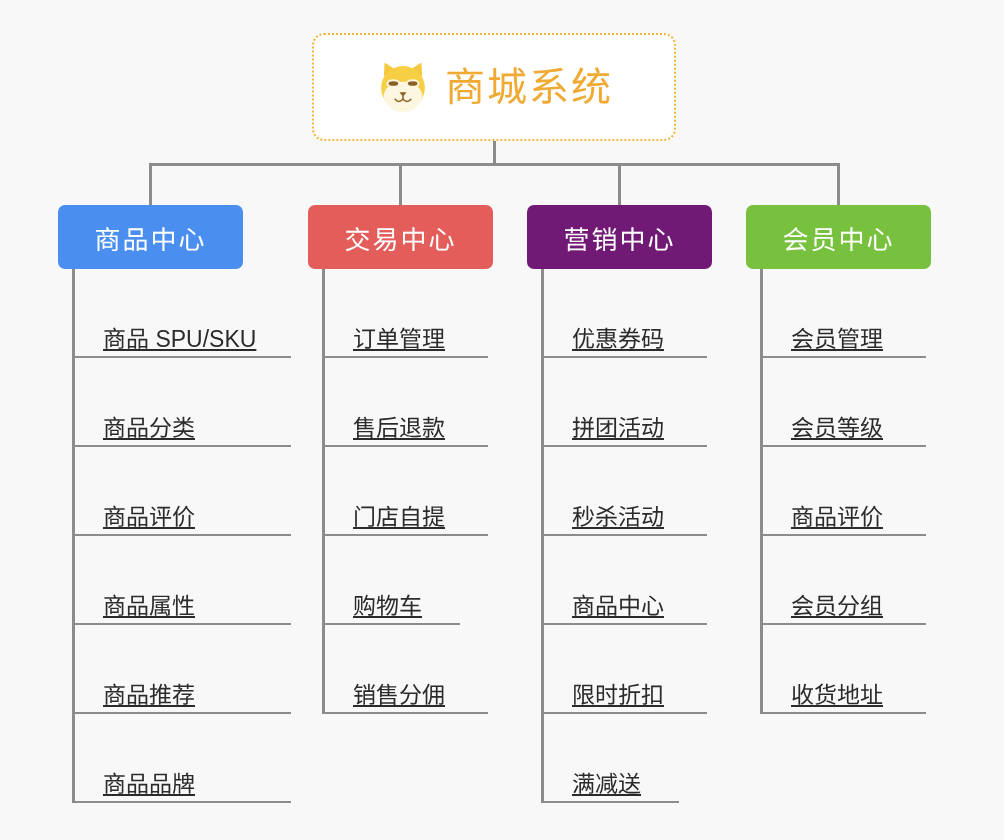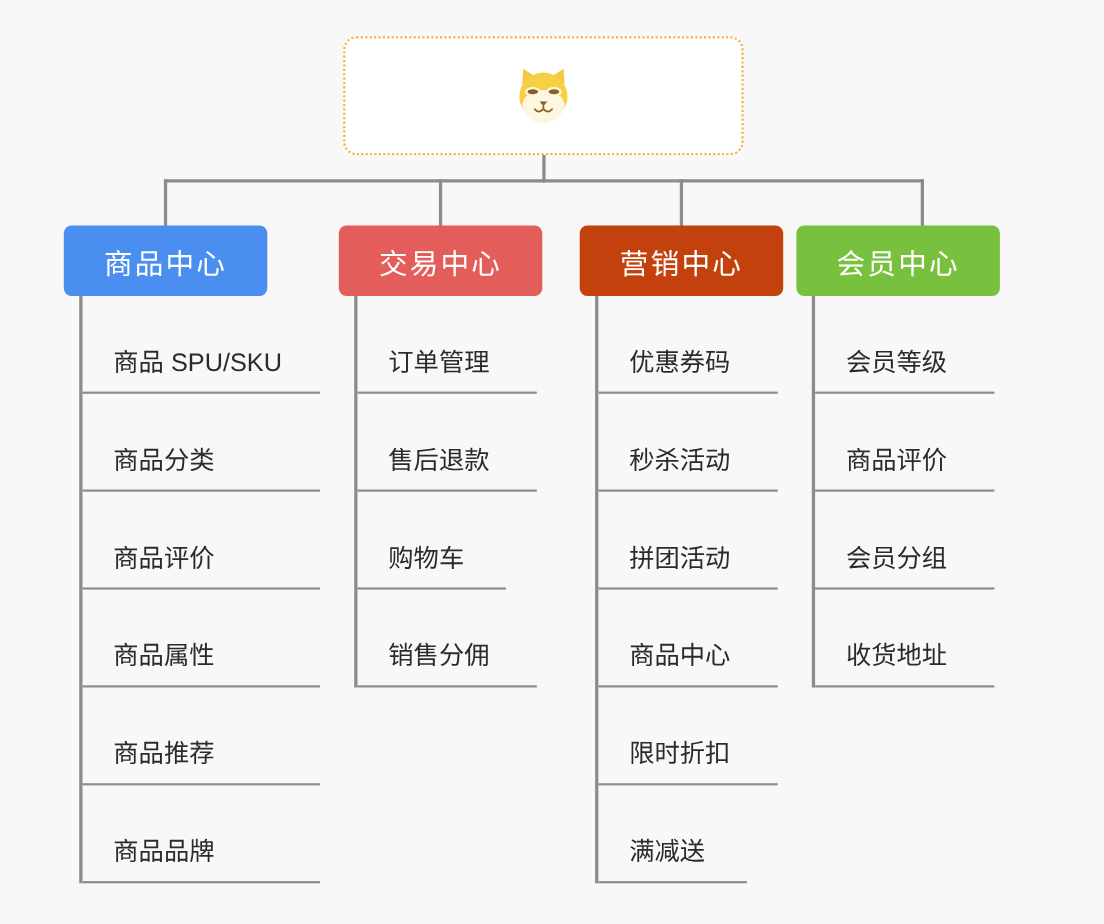--- a/index.html
+++ b/index.html
@@ -64,21 +64,21 @@
 
   
   .branch {
     position: absolute;
     top: 205px;
     width: 185px;
   }
   .branch-0 { left: 58px; }
   .branch-1 { left: 308px; }
   .branch-2 { left: 527px; }
-  .branch-3 { left: 724px; }
+  .branch-3 { left: 746px; }
 
   .cat-box {
     width: 185px;
     height: 64px;
     box-sizing: border-box;
     border-radius: 7px;
     display: flex;
     align-items: center;
     justify-content: center;
     color: #ffffff;
@@ -110,21 +110,22 @@
     left: 0;
     bottom: 0;
     height: 2px;
     background: #8c8c8c;
   }
   .leaf-label {
     font-size: 23px;
     line-height: 30px;
     color: #2b2b2b;
     white-space: nowrap;
-    padding-bottom: 14px;
+    padding-bottom: 4px;
+    text-decoration: underline;
   }
   
   .col-0 .leaf-item::after { width: 216px; }
   .col-0 .leaf-item.wide::after { width: 216px; }
   .col-1 .leaf-item::after { width: 163px; }
   .col-2 .leaf-item::after { width: 163px; }
   .col-3 .leaf-item::after { width: 163px; }
   .col-1 .leaf-item.narrow::after { width: 135px; }
   .col-2 .leaf-item.narrow::after { width: 135px; }
 </style>
@@ -161,20 +162,21 @@
       <ellipse cx="21" cy="28" rx="8" ry="5" fill="#fdf6e0"></ellipse>
       <ellipse cx="43" cy="28" rx="8" ry="5" fill="#fdf6e0"></ellipse>
 
       <ellipse cx="21" cy="28" rx="5.5" ry="2.6" fill="#8a6023"></ellipse>
       <ellipse cx="43" cy="28" rx="5.5" ry="2.6" fill="#8a6023"></ellipse>
 
       <path d="M28 38 L36 38 L32 43 Z" fill="#8a6023"></path>
 
       <path d="M32 43 L32 46 M32 46 q-5 5 -9 0 M32 46 q5 5 9 0" stroke="#8a6023" stroke-width="1.8" fill="none" stroke-linecap="round"></path>
     </svg>
+    <span class="root-title" style="color: rgb(240, 170, 52);">商城系统</span>
   </div>
 
   <div class="branch branch-0">
     <div class="cat-box" style="background: rgb(74, 142, 240);">
       <span>商品中心</span>
     </div>
     <ul class="leaf-list col-0">
       <li class="leaf-item wide">
           <span class="leaf-label">商品 SPU/SKU</span>
         </li>
@@ -200,61 +202,67 @@
     <div class="cat-box" style="background: rgb(227, 93, 91); text-align: center;">
       <span>交易中心</span>
     </div>
     <ul class="leaf-list col-1">
       <li class="leaf-item">
           <span class="leaf-label">订单管理</span>
         </li>
       <li class="leaf-item">
           <span class="leaf-label">售后退款</span>
         </li>
+      <li class="leaf-item">
+          <span class="leaf-label">门店自提</span>
+        </li>
       <li class="leaf-item narrow">
           <span class="leaf-label">购物车</span>
         </li>
       <li class="leaf-item">
           <span class="leaf-label">销售分佣</span>
         </li>
     </ul>
   </div>
 
   <div class="branch branch-2">
-    <div class="cat-box" style="background: #c2410c;">
+    <div class="cat-box" style="background: #701a75;">
       <span>营销中心</span>
     </div>
     <ul class="leaf-list col-2">
       <li class="leaf-item">
           <span class="leaf-label">优惠券码</span>
         </li>
       <li class="leaf-item">
+          <span class="leaf-label">拼团活动</span>
+        </li>
+      <li class="leaf-item">
           <span class="leaf-label">秒杀活动</span>
-        </li>
-      <li class="leaf-item">
-          <span class="leaf-label">拼团活动</span>
         </li>
       <li class="leaf-item">
           <span class="leaf-label">商品中心</span>
         </li>
       <li class="leaf-item">
           <span class="leaf-label">限时折扣</span>
         </li>
       <li class="leaf-item narrow">
           <span class="leaf-label">满减送</span>
         </li>
     </ul>
   </div>
 
   <div class="branch branch-3">
     <div class="cat-box" style="background: rgb(120, 193, 63);">
       <span>会员中心</span>
     </div>
     <ul class="leaf-list col-3">
       <li class="leaf-item">
+          <span class="leaf-label">会员管理</span>
+        </li>
+      <li class="leaf-item">
           <span class="leaf-label">会员等级</span>
         </li>
       <li class="leaf-item">
           <span class="leaf-label">商品评价</span>
         </li>
       <li class="leaf-item">
           <span class="leaf-label">会员分组</span>
         </li>
       <li class="leaf-item">
           <span class="leaf-label">收货地址</span>

